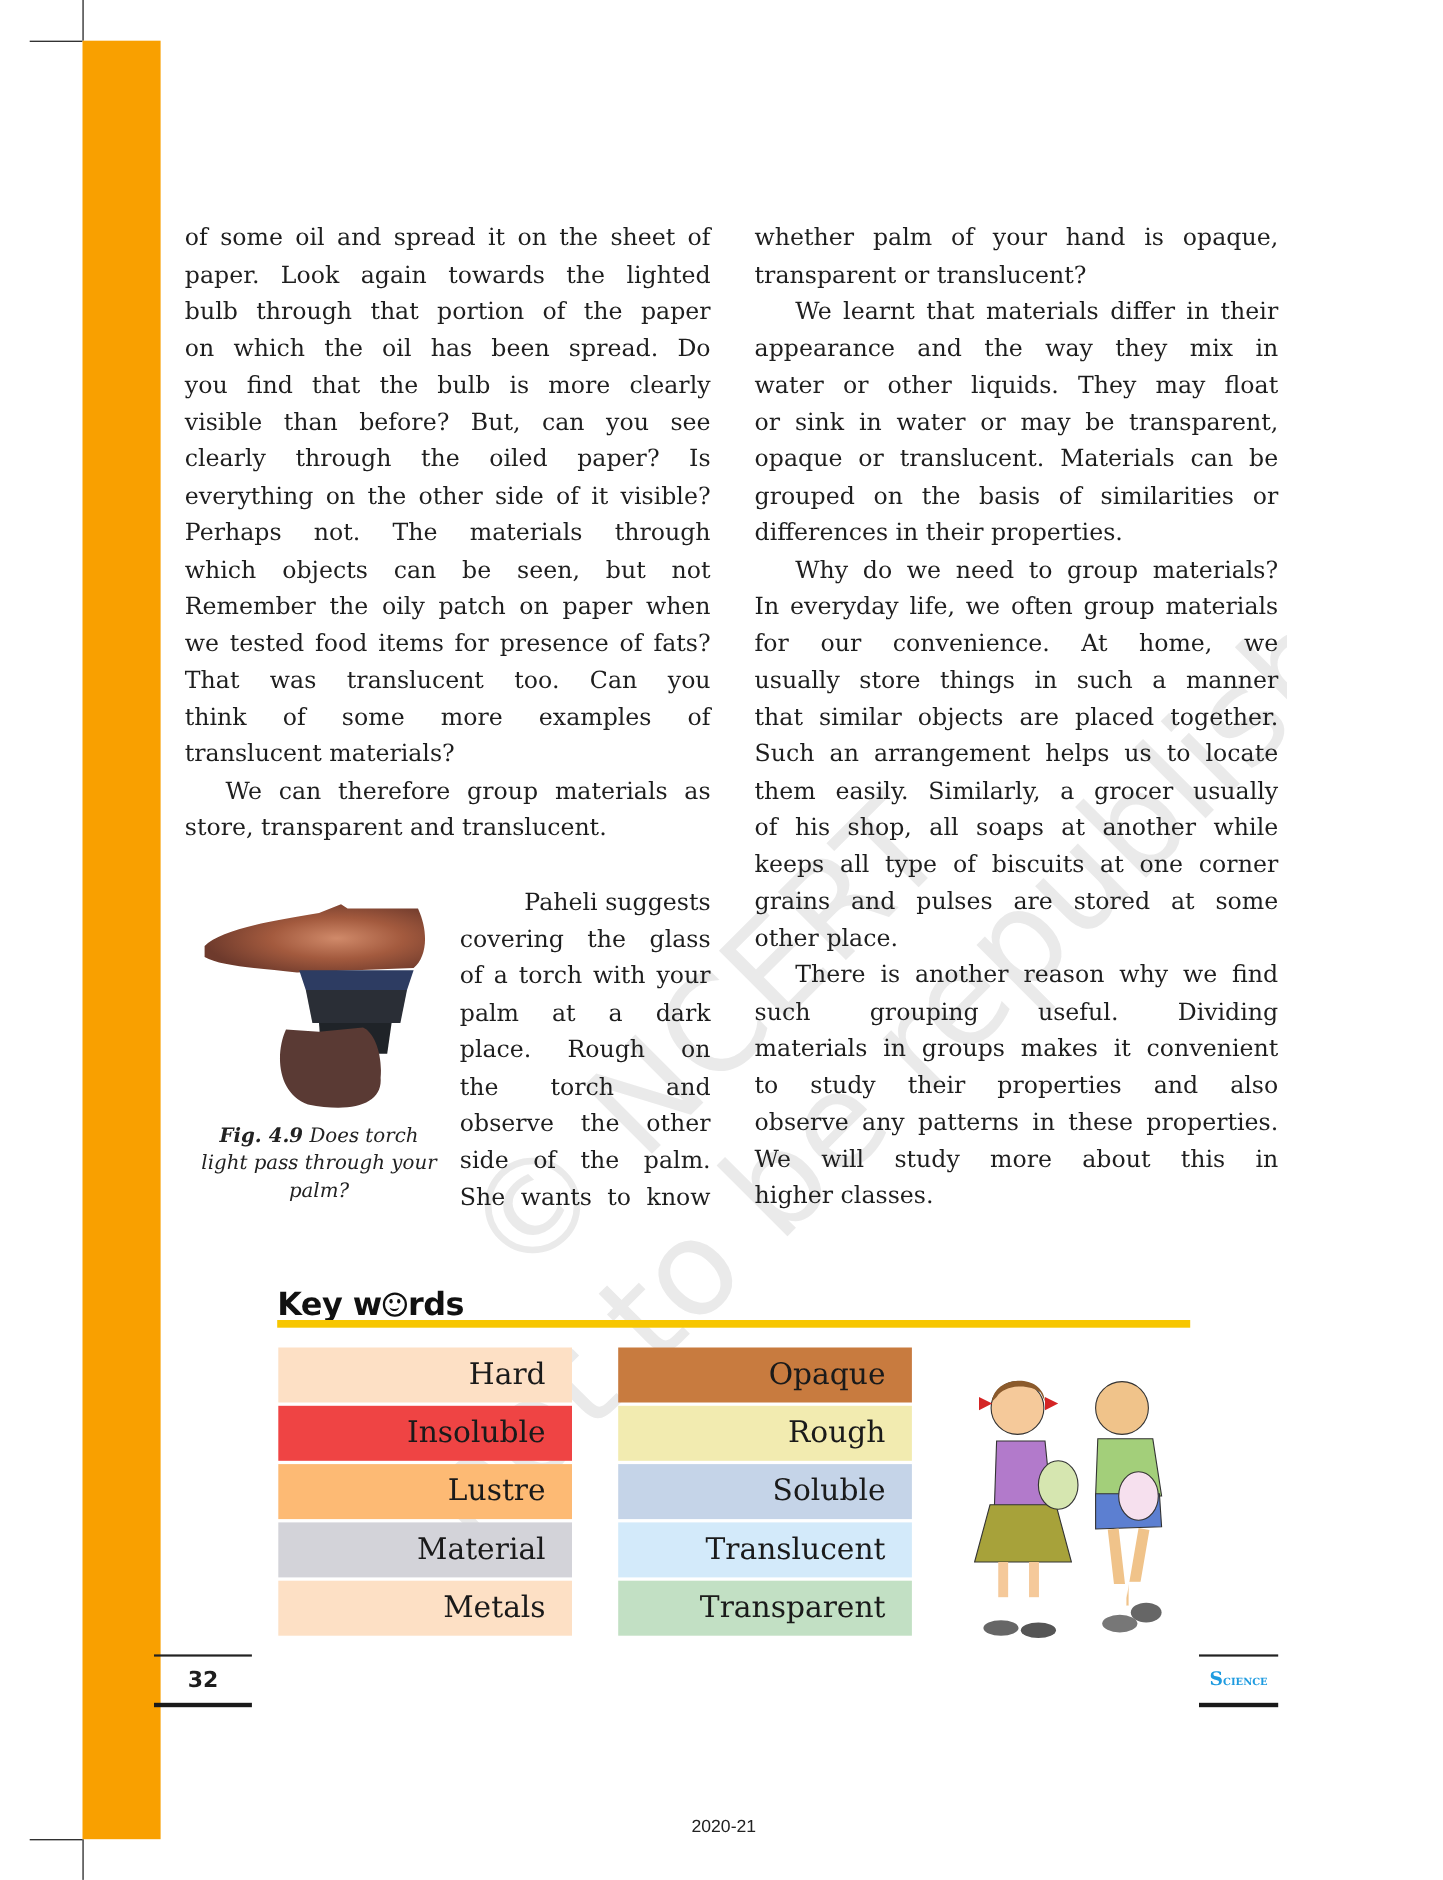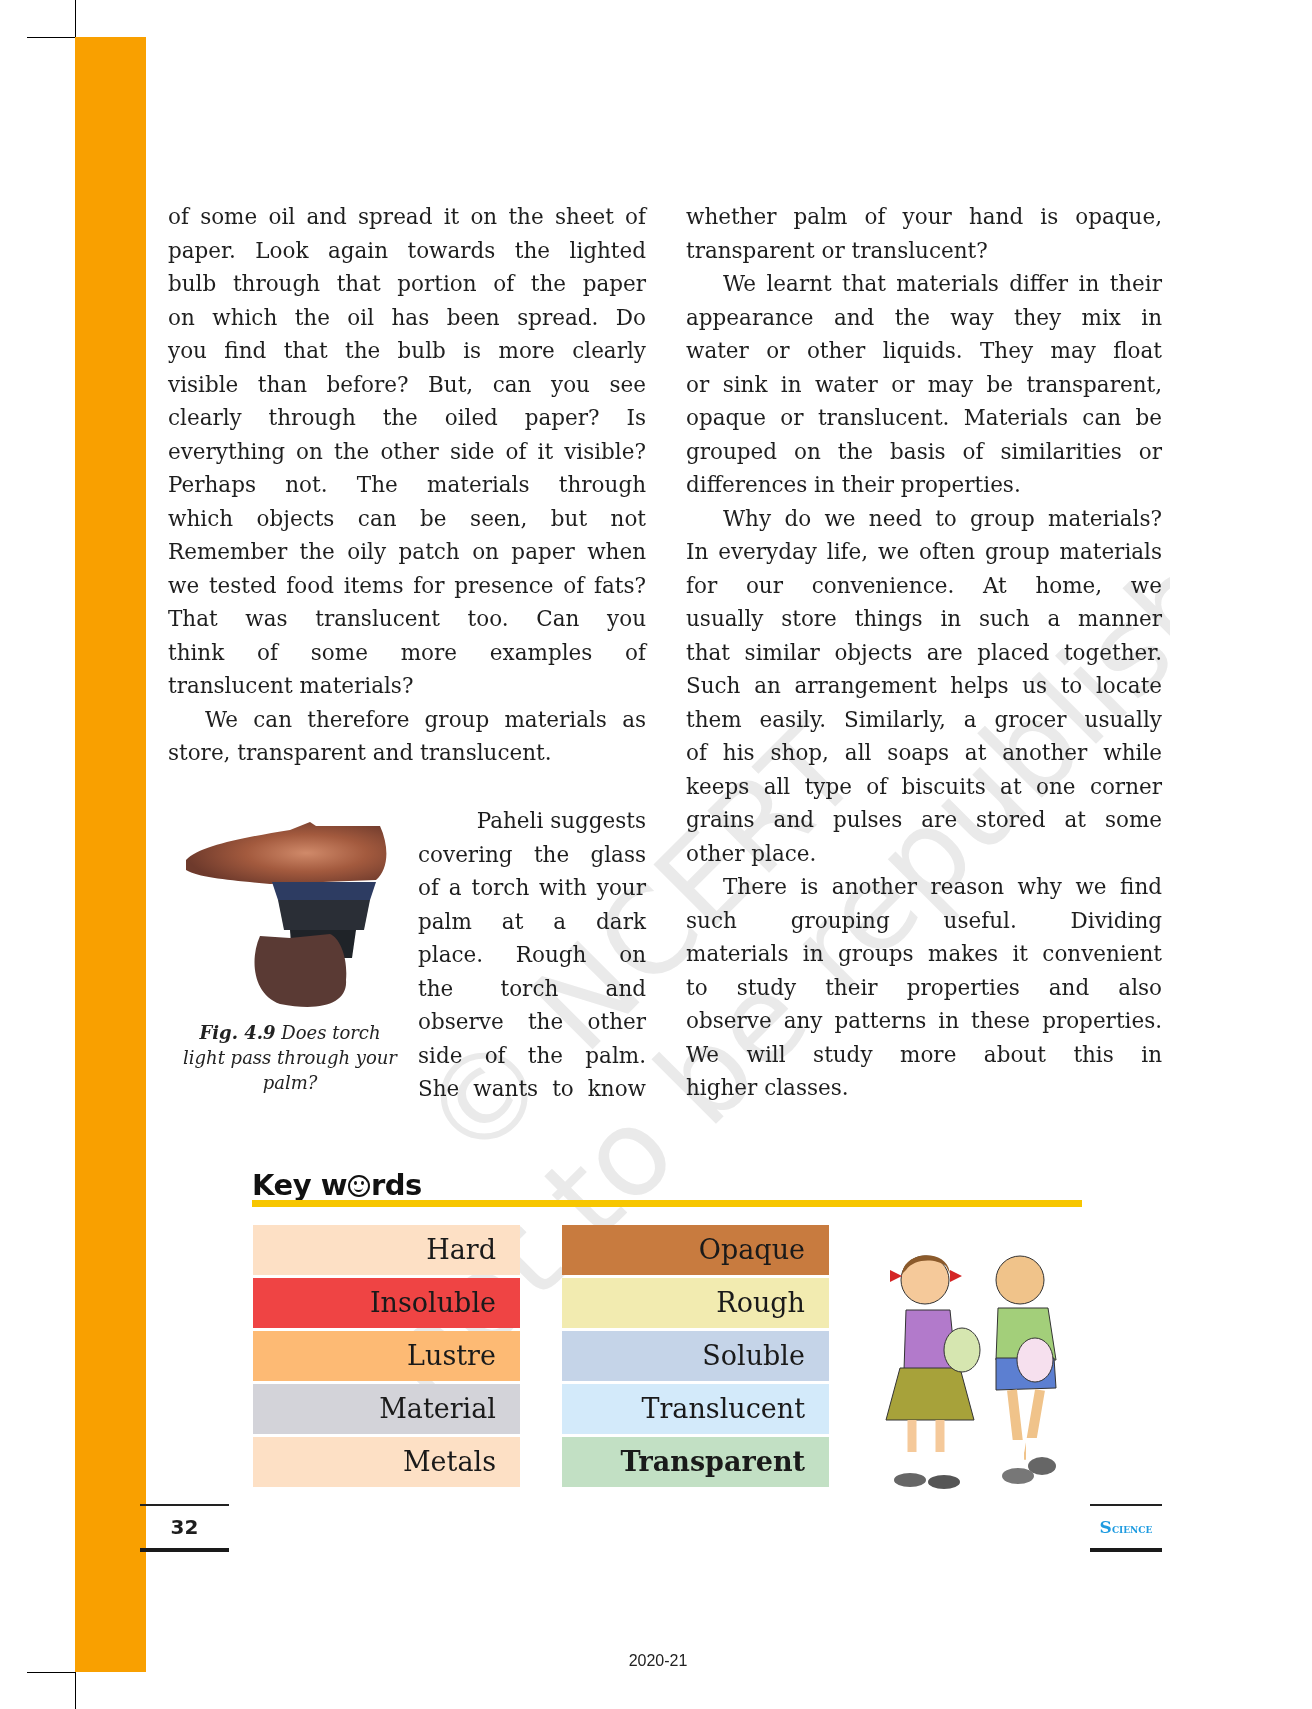--- a/index.html
+++ b/index.html
@@ -152,21 +152,21 @@
     <div class="kw-cell" style="background: #ef4444;">Insoluble</div>
     <div class="kw-cell" style="background: #fdba74;">Lustre</div>
     <div class="kw-cell" style="background: rgb(211, 211, 217);">Material</div>
     <div class="kw-cell" style="background: rgb(253, 224, 197);">Metals</div>
   </div>
 <div id="kw-right" class="kw-table">
     <div class="kw-cell" style="background: rgb(200, 123, 63);">Opaque</div>
     <div class="kw-cell" style="background: rgb(242, 235, 176);">Rough</div>
     <div class="kw-cell" style="background: rgb(197, 212, 232);">Soluble</div>
     <div class="kw-cell" style="background: rgb(211, 234, 250);">Translucent</div>
-    <div class="kw-cell" style="background: rgb(194, 224, 196); font-weight: bold;">Transparent</div>
+    <div class="kw-cell" style="background: rgb(194, 224, 196);">Transparent</div>
   </div>
 
 <svg id="cartoon" viewBox="0 0 240 260">
 
   <circle cx="75" cy="40" r="24" fill="#f5c99a" stroke="#333"></circle>
   <path d="M52 34 C54 10 98 8 100 34 L96 26 C86 18 64 18 56 30 Z" fill="#8b5a2b"></path>
   <path d="M40 30 l12 6 l-12 6 Z M100 30 l12 6 l-12 6 Z" fill="#d42424"></path>
   <path d="M56 70 L100 70 L106 130 L54 130 Z" fill="#b27acb" stroke="#333"></path>
   <path d="M50 128 L110 128 L124 180 L36 180 Z" fill="#a7a23a" stroke="#333"></path>
   <path d="M62 180 L62 230 M90 180 L90 230" stroke="#f5c99a" stroke-width="9"></path>

